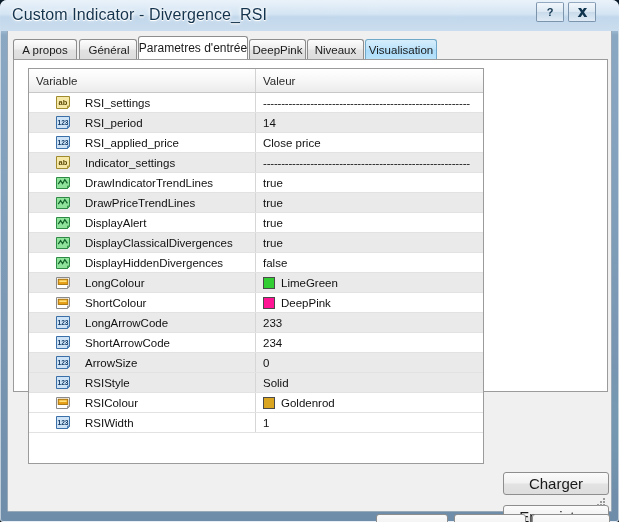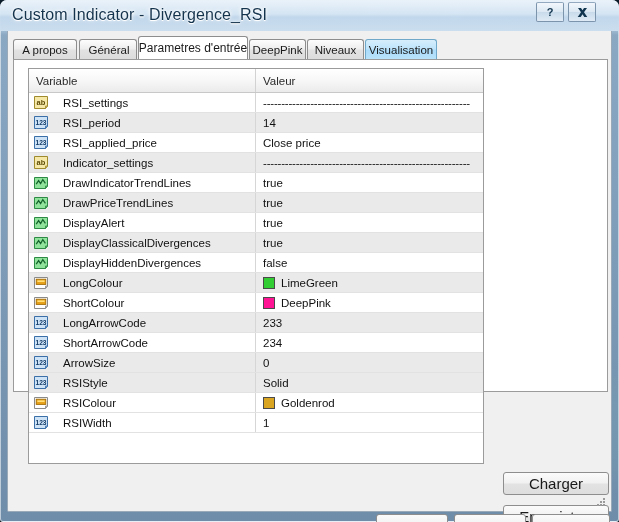--- a/index.html
+++ b/index.html
@@ -181,21 +181,21 @@
     box-sizing: border-box;
     display: flex; align-items: center;
     padding-left: 7px;
     font-size: 11.5px;
     color: #111111;
     overflow: hidden;
     white-space: nowrap;
   }
   .vname { margin-left: 15px; }
   
-  .ticon { width: 14px; height: 14px; flex: 0 0 14px; position: relative; }
+  .ticon { width: 14px; height: 14px; flex: 0 0 14px; position: relative; margin-left: 22px; }
   .ticon svg { display: block; }
   
   .swatch {
     width: 12px; height: 12px;
     flex: 0 0 12px;
     border: 1px solid #4a4a4a;
     box-sizing: border-box;
     margin-right: 6px;
   }
   .dashes {

